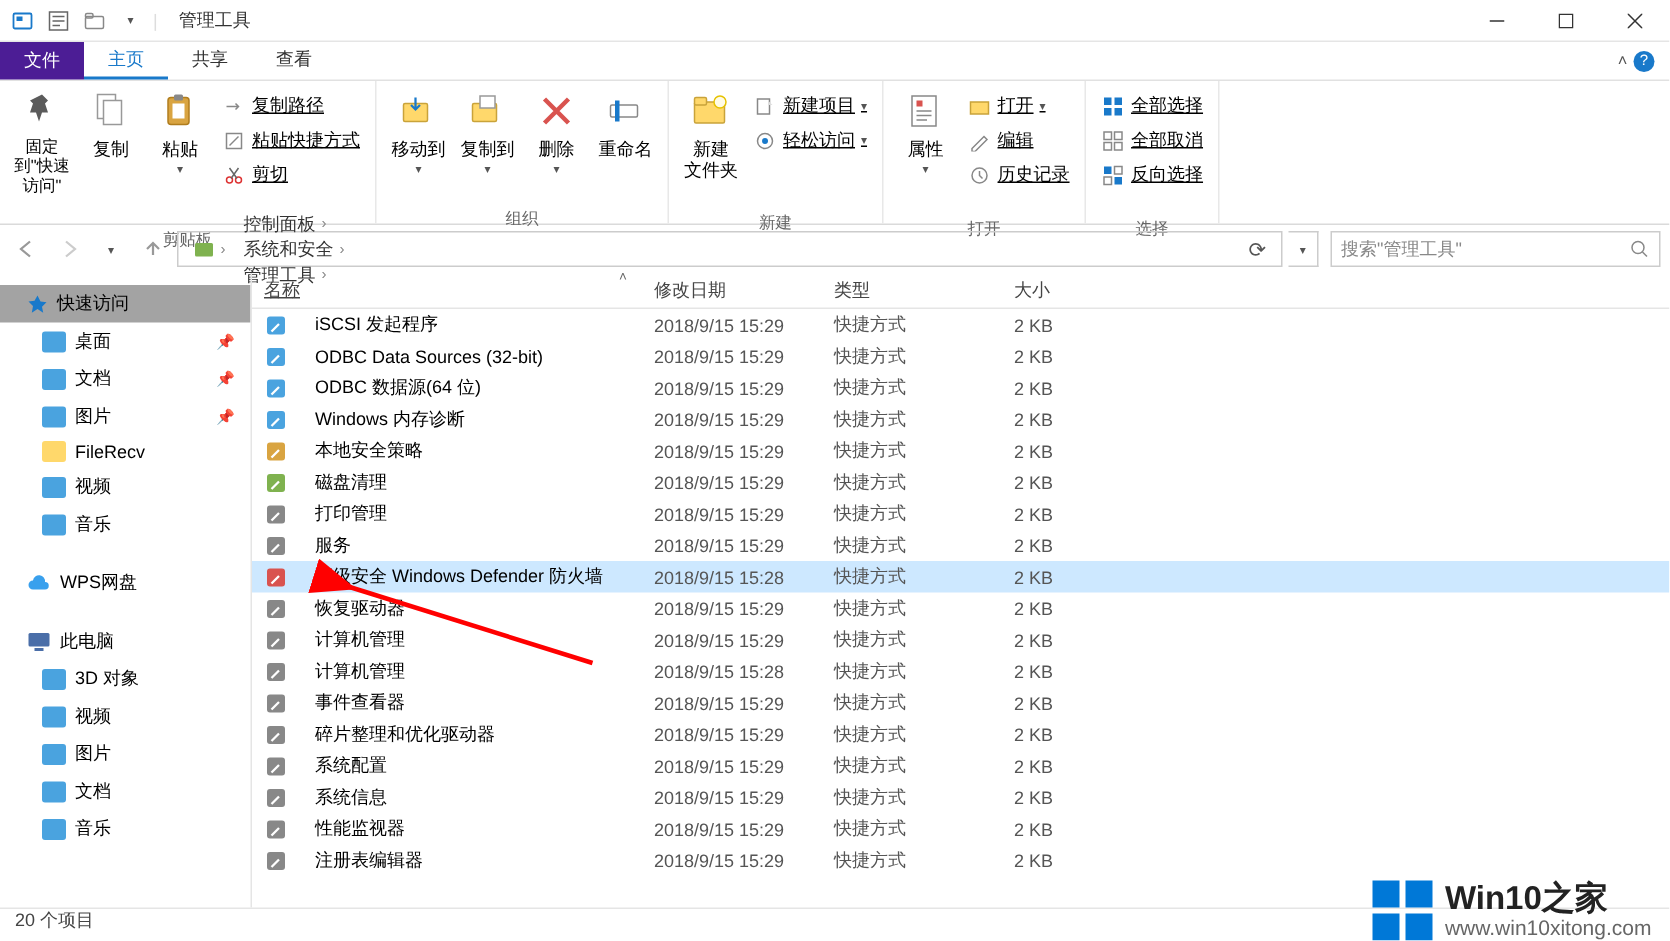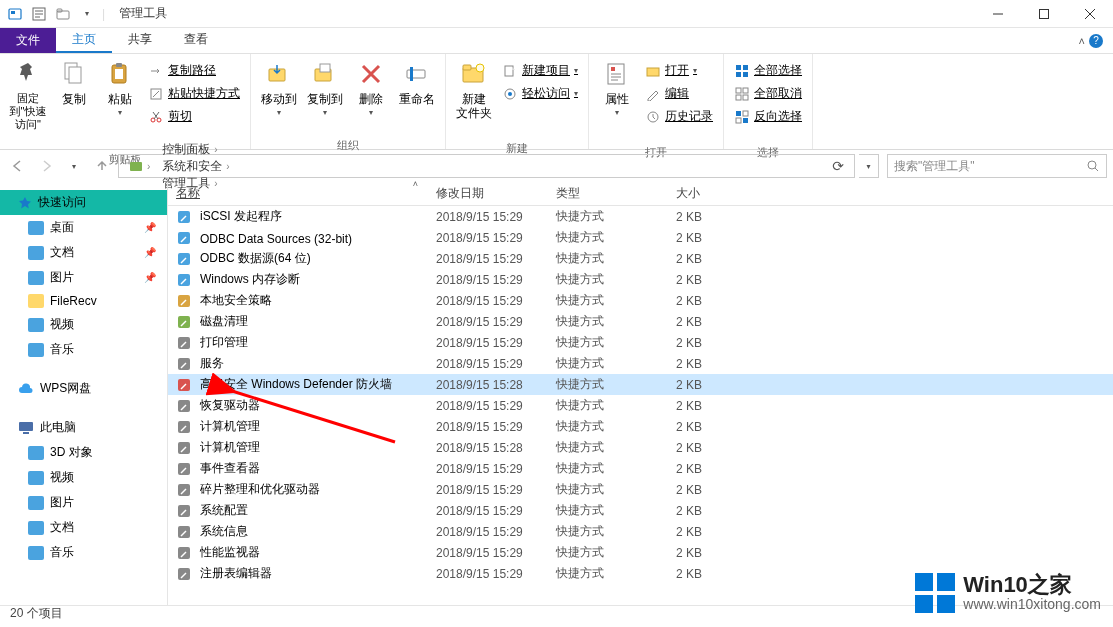--- a/index.html
+++ b/index.html
@@ -43,49 +43,49 @@
   .addr-dd { width: 20px; height: 24px; border: 1px solid #ccc; border-left: none; display: flex; align-items: center; justify-content: center; color: #555; }
   .search { width: 220px; height: 24px; border: 1px solid #ccc; margin-left: 4px; display: flex; align-items: center; padding: 0 6px; color: #888; }
   .search .sicon { margin-left: auto; }
 
   
   .main { display: flex; height: calc(627px - 28px - 26px - 96px - 32px - 22px); }
   .sidebar { width: 168px; border-right: 1px solid #e5e5e5; padding-top: 8px; overflow-y: auto; }
   .side-item { display: flex; align-items: center; gap: 6px; padding: 4px 10px 4px 28px; position: relative; }
   .side-item.top { padding-left: 18px; }
   .side-item .pin { position: absolute; right: 10px; color: #777; font-size: 10px; }
-  .side-item.active { background: #14b8a6; }
+  .side-item.active { background: #a3a3a3; }
   .side-sep { height: 14px; }
   .icon-folder { width: 16px; height: 14px; background: #ffd86b; border-radius: 2px; position: relative; }
   .icon-folder.blue { background: #4aa3df; }
 
   .content { flex: 1; display: flex; flex-direction: column; }
   .colhead { height: 24px; display: flex; align-items: center; border-bottom: 1px solid #e5e5e5; color: #444; font-size: 12px; }
   .ch { padding: 0 8px; position: relative; }
   .ch.name { width: 260px; text-decoration: underline; }
   .ch.date { width: 120px; }
   .ch.type { width: 120px; }
   .ch.size { width: 120px; }
   .ch .sort { position: absolute; right: 10px; top: -6px; font-size: 9px; color: #666; }
   .filelist { flex: 1; overflow-y: auto; position: relative; }
   .row { height: 21px; display: flex; align-items: center; padding-left: 8px; }
   .row.selected { background: #cde8ff; }
-  .cell-name { width: 260px; display: flex; align-items: flex-end; gap: 8px; }
+  .cell-name { width: 260px; display: flex; align-items: center; gap: 18px; }
   .cell-date { width: 120px; color: #555; }
   .cell-type { width: 120px; color: #555; }
   .cell-size { width: 120px; color: #555; text-align: left; }
   .ficon { width: 16px; height: 16px; display: flex; align-items: center; justify-content: center; }
 
   .status { height: 16px; border-top: 1px solid #e5e5e5; display: flex; align-items: center; padding: 0 10px; color: #444; }
 
   
   .arrow-anno { position: absolute; pointer-events: none; z-index: 50; }
 
   
-  .watermark { position: absolute; right: 12px; bottom: 14px; display: flex; align-items: center; gap: 8px; z-index: 60; }
+  .watermark { position: absolute; right: 12px; bottom: 0; display: flex; align-items: center; gap: 8px; z-index: 60; }
   .watermark .wm-logo { display: grid; grid-template-columns: repeat(2, 18px); grid-template-rows: repeat(2, 18px); gap: 4px; }
   .watermark .sq { background: #0078d7; }
   .watermark .wm-text { display: flex; flex-direction: column; line-height: 1.1; }
   .watermark .wm-title { font-size: 22px; font-weight: 700; color: #222; }
   .watermark .wm-url { font-size: 14px; color: #666; }
 
   svg { display: block; }
 </style>
 </head>
 <body>

